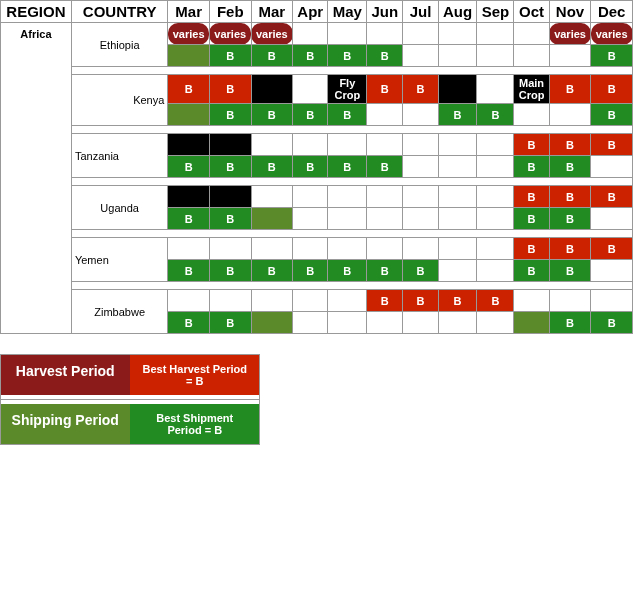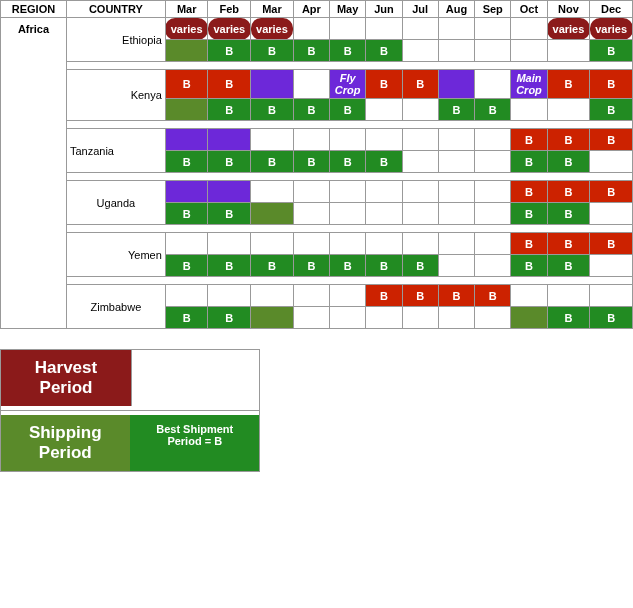--- a/index.html
+++ b/index.html
@@ -17,21 +17,21 @@
       border: 1px solid #999;
       padding: 2px 3px;
       text-align: center;
       vertical-align: middle;
       white-space: nowrap;
     }
     
     table.main-table th {
       background: #fff;
       font-weight: bold;
-      font-size: 11px;
+      font-size: 15px;
     }
     
     .header-row th {
       background: #fff;
       font-weight: bold;
     }
     
     .region-cell {
       text-align: left;
       font-weight: bold;
@@ -46,24 +46,23 @@
       font-weight: normal;
     }
     
     .month-cell {
       width: 33px;
       height: 20px;
       min-width: 30px;
     }
     
     .cell-harvest {
-      background-color: #6d28d9;
-      color: white;
-      font-weight: bold;
-      font-style: italic;
+      background-color: #000000;
+      color: white;
+      font-weight: bold;
     }
     
     .cell-best-harvest {
       background-color: #CC2200;
       color: white;
       font-weight: bold;
     }
     
     .cell-shipping {
       background-color: #5A8A2A;
@@ -113,21 +112,21 @@
       display: flex;
       align-items: stretch;
     }
     
     .legend-left {
       width: 130px;
       padding: 8px 10px;
       text-align: center;
       font-weight: bold;
       color: white;
-      font-size: 17px;
+      font-size: 14px;
     }
     
     .legend-right {
       width: 130px;
       padding: 8px 10px;
       text-align: center;
       font-weight: bold;
       color: white;
       font-size: 11px;
     }
@@ -167,21 +166,21 @@
         <th>Aug</th>
         <th>Sep</th>
         <th>Oct</th>
         <th>Nov</th>
         <th>Dec</th>
       </tr>
     </thead>
     <tbody id="table-body">
     <tr class="data-row">
           <td class="region-cell" rowspan="17" style="font-weight: bold; vertical-align: top; padding-top: 5px;">Africa</td>
-          <td class="country-cell" rowspan="2" style="text-align: right;">Ethiopia</td>
+          <td class="country-cell" rowspan="2" style="text-align: center;">Ethiopia</td>
           <td class="month-cell cell-varies">varies</td>
           <td class="month-cell cell-varies">varies</td>
           <td class="month-cell cell-varies">varies</td>
           <td class="month-cell cell-empty"></td>
           <td class="month-cell cell-empty"></td>
           <td class="month-cell cell-empty"></td>
           <td class="month-cell cell-empty"></td>
           <td class="month-cell cell-empty"></td>
           <td class="month-cell cell-empty"></td>
           <td class="month-cell cell-empty"></td>
@@ -295,21 +294,21 @@
           <td class="month-cell cell-empty"></td>
           <td class="month-cell cell-empty"></td>
           <td class="month-cell cell-best-shipping">B</td>
           <td class="month-cell cell-best-shipping">B</td>
           <td class="month-cell cell-empty"></td>
         </tr>
         <tr class="spacer-row">
           <td colspan="14" style="border: none; height: 8px;"></td>
         </tr>
         <tr class="data-row">
-          <td class="country-cell" rowspan="2" style="text-align: right;">Yemen</td>
+          <td class="country-cell" rowspan="2" style="text-align: left;">Yemen</td>
           <td class="month-cell cell-empty"></td>
           <td class="month-cell cell-empty"></td>
           <td class="month-cell cell-empty"></td>
           <td class="month-cell cell-empty"></td>
           <td class="month-cell cell-empty"></td>
           <td class="month-cell cell-empty"></td>
           <td class="month-cell cell-empty"></td>
           <td class="month-cell cell-empty"></td>
           <td class="month-cell cell-empty"></td>
           <td class="month-cell cell-best-harvest">B</td>
@@ -364,20 +363,21 @@
         </tr>
       </tbody>
   </table>
 
   <div style="height:10px;"></div>
 
   <div class="legend">
     <div class="legend-row">
       <div class="legend-left legend-harvest-left">Harvest Period</div>
       <div class="legend-divider"></div>
+      <div class="legend-right legend-harvest-right">Best Harvest Period = B</div>
     </div>
     <div class="legend-row-divider"></div>
     <div class="legend-row">
       <div class="legend-left legend-ship-left">Shipping Period</div>
       <div class="legend-divider"></div>
       <div class="legend-right legend-ship-right">Best Shipment Period = B</div>
     </div>
   </div>
 </div>
 

